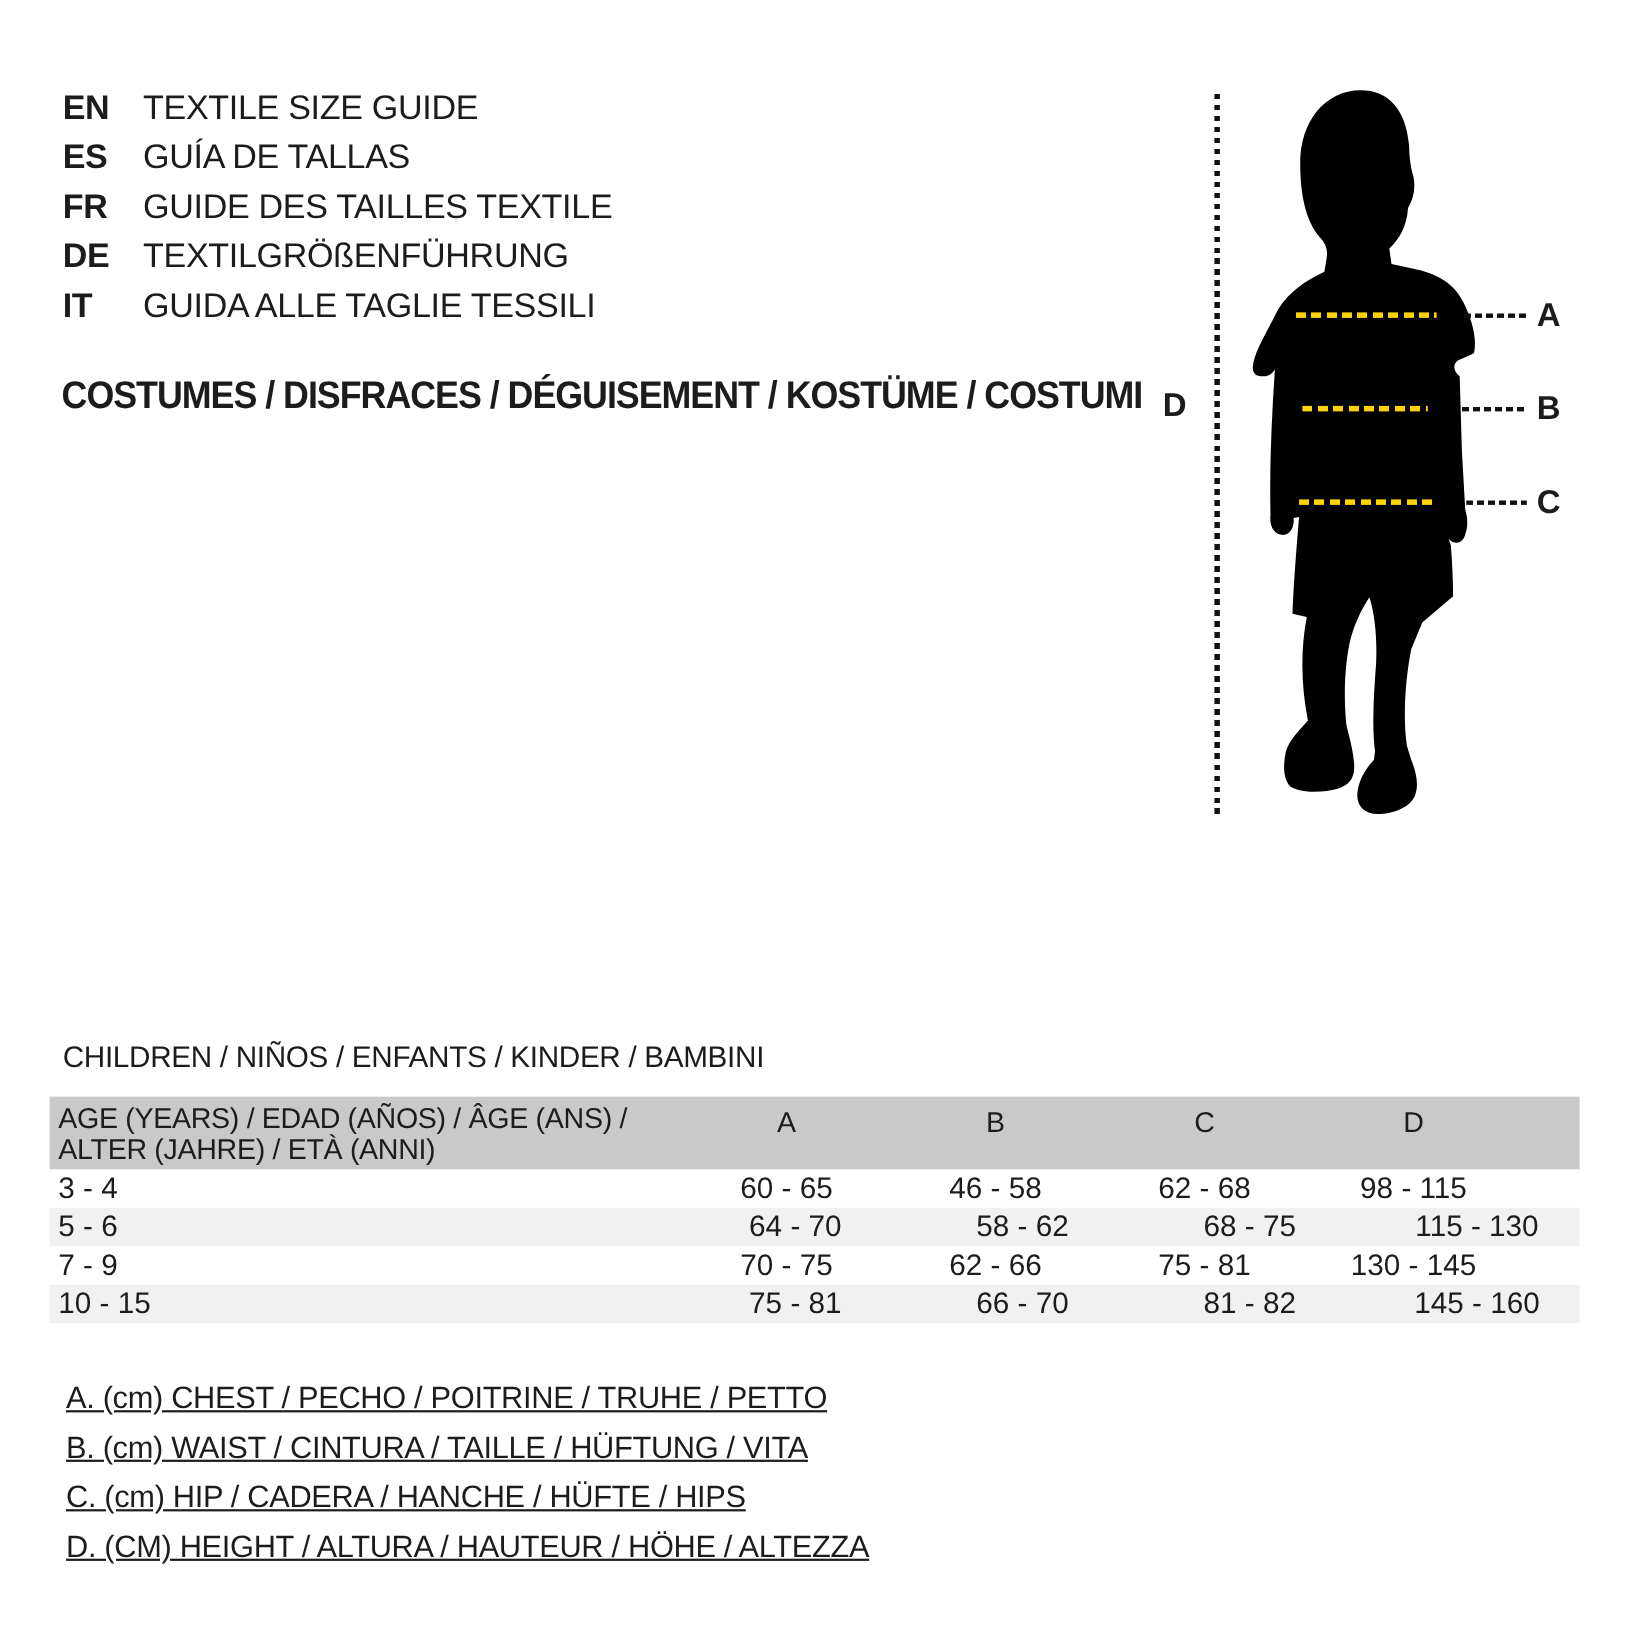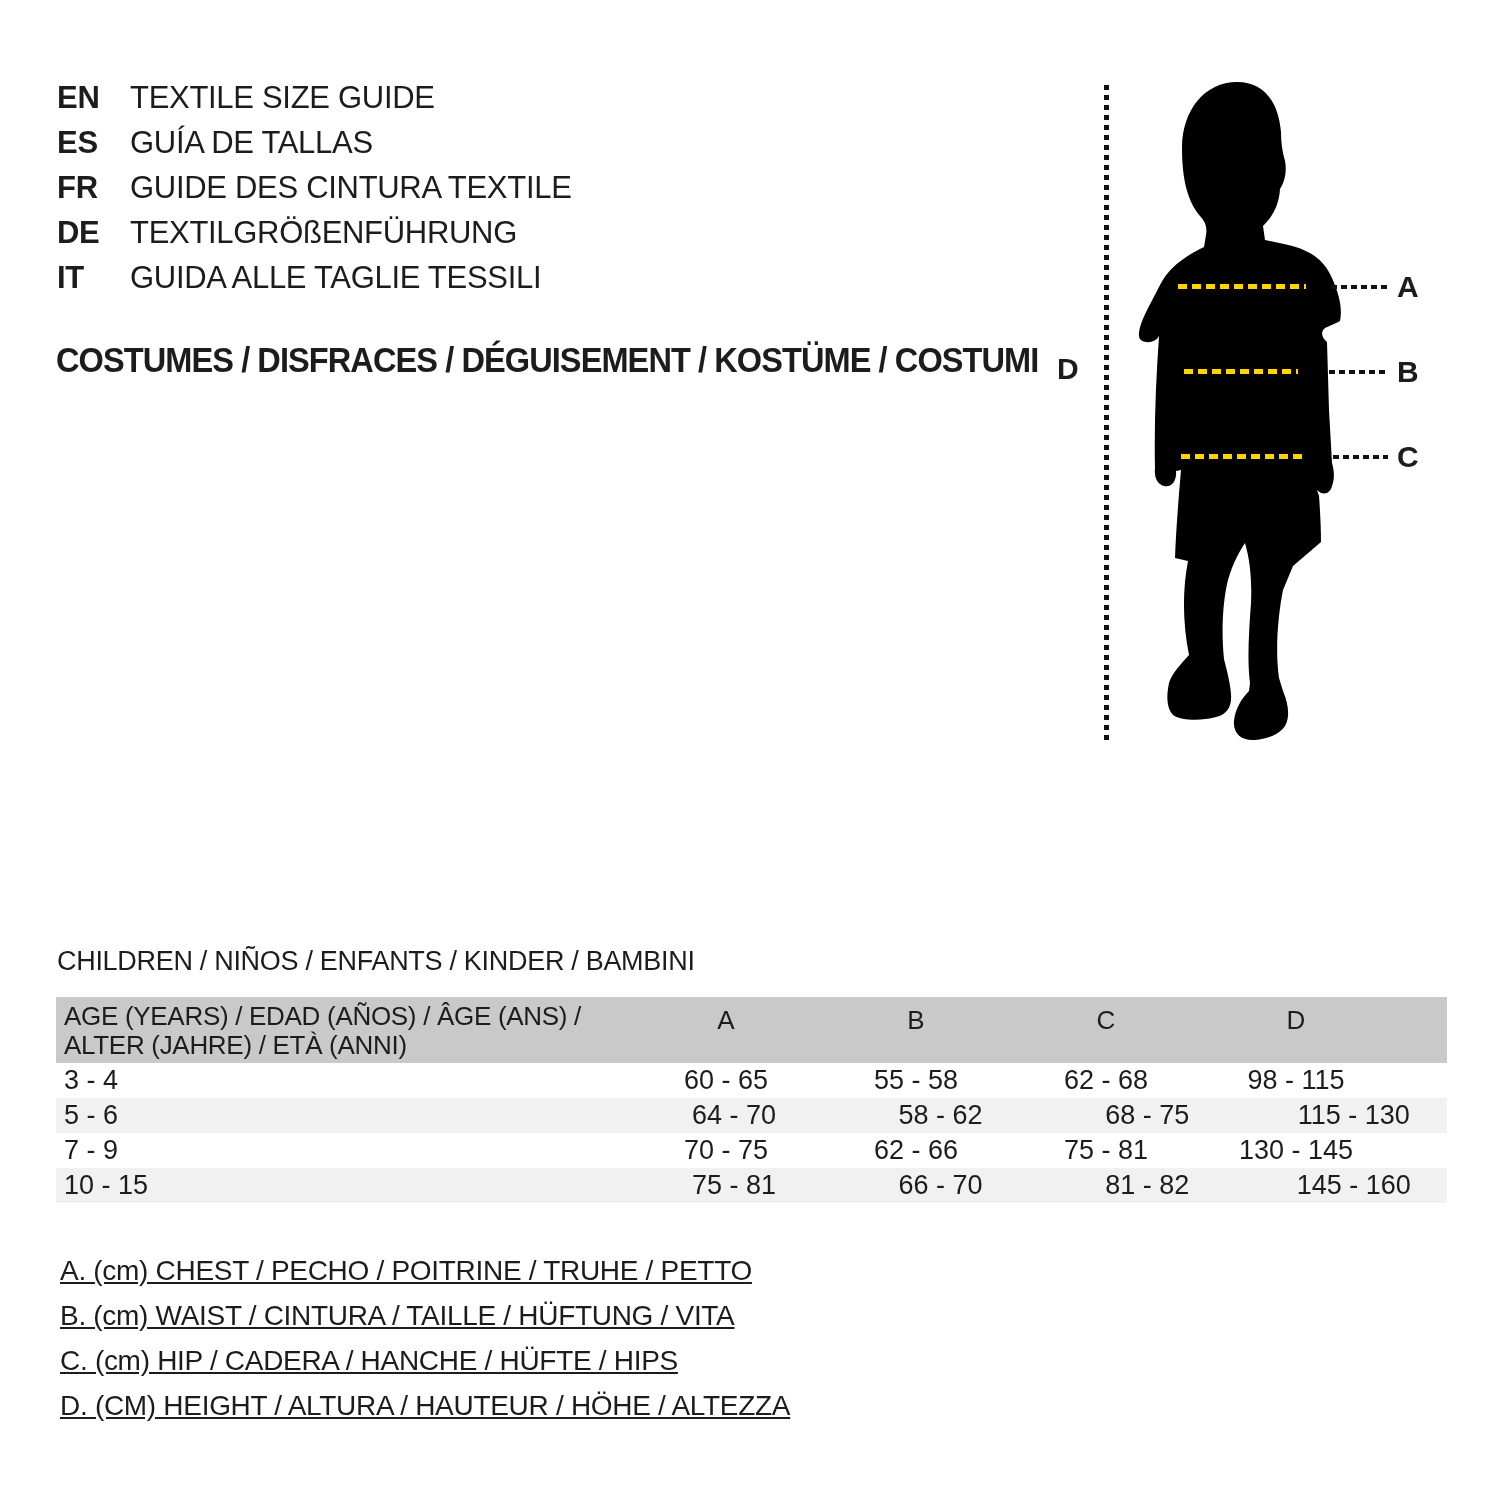--- a/index.html
+++ b/index.html
@@ -29,21 +29,21 @@
   }
   .d-label{position:absolute;left:1057px;top:354px;font-size:30px;font-weight:700;line-height:30px;}
   .silhouette{position:absolute;left:1125px;top:80px;width:230px;height:680px;}
   .dash-y{position:absolute;height:5px;z-index:3;
     background:repeating-linear-gradient(90deg,var(--yellow) 0 9px,transparent 9px 14px);}
   .dash-b{position:absolute;height:4px;z-index:3;
     background:repeating-linear-gradient(90deg,#111 0 6px,transparent 6px 10px);}
   .m-label{position:absolute;font-size:30px;font-weight:700;line-height:30px;z-index:3;}
   
   .table-title{position:absolute;left:57px;top:944px;font-size:27px;line-height:34px;letter-spacing:-0.3px;white-space:nowrap;}
-  .size-table{position:absolute;left:56px;top:997px;width:1391px;}
+  .size-table{position:absolute;left:45px;top:997px;width:1391px;}
   .t-header{display:flex;background:var(--headerbg);height:66px;box-sizing:border-box;}
   .t-age-h{width:567px;padding:5px 0 0 8px;font-size:26px;line-height:29px;letter-spacing:-0.3px;}
   .t-col-h{width:190px;text-align:center;padding-top:8px;font-size:26px;}
   .t-row{display:flex;height:35px;line-height:35px;font-size:27px;}
   .t-row.alt{background:var(--altbg);gap:20px;}
   .t-age{width:567px;padding-left:8px;}
   .t-cell{width:190px;text-align:center;}
   
   .legend{position:absolute;left:60px;top:1248px;text-decoration:underline;}
   .legend-item{height:45px;line-height:45px;font-size:28px;letter-spacing:-0.3px;white-space:nowrap;}
@@ -57,21 +57,21 @@
     <div class="lang-row">
       <span class="lang-code">EN</span>
       <span class="lang-label">TEXTILE SIZE GUIDE</span>
     </div>
     <div class="lang-row">
       <span class="lang-code">ES</span>
       <span class="lang-label">GUÍA DE TALLAS</span>
     </div>
     <div class="lang-row">
       <span class="lang-code">FR</span>
-      <span class="lang-label">GUIDE DES CINTURA TEXTILE</span>
+      <span class="lang-label">GUIDE DES TAILLES TEXTILE</span>
     </div>
     <div class="lang-row">
       <span class="lang-code">DE</span>
       <span class="lang-label">TEXTILGRÖßENFÜHRUNG</span>
     </div>
     <div class="lang-row">
       <span class="lang-code">IT</span>
       <span class="lang-label">GUIDA ALLE TAGLIE TESSILI</span>
     </div>
   </div>
@@ -158,21 +158,21 @@
       </div>
       <div class="t-col-h">A</div>
       <div class="t-col-h">B</div>
       <div class="t-col-h">C</div>
       <div class="t-col-h">D</div>
     </div>
 
     <div class="t-row">
       <div class="t-age">3 - 4</div>
       <div class="t-cell">60 - 65</div>
-      <div class="t-cell">55 - 58</div>
+      <div class="t-cell">46 - 58</div>
       <div class="t-cell">62 - 68</div>
       <div class="t-cell">98 - 115</div>
     </div>
     <div class="t-row alt">
       <div class="t-age">5 - 6</div>
       <div class="t-cell">64 - 70</div>
       <div class="t-cell">58 - 62</div>
       <div class="t-cell">68 - 75</div>
       <div class="t-cell">115 - 130</div>
     </div>

